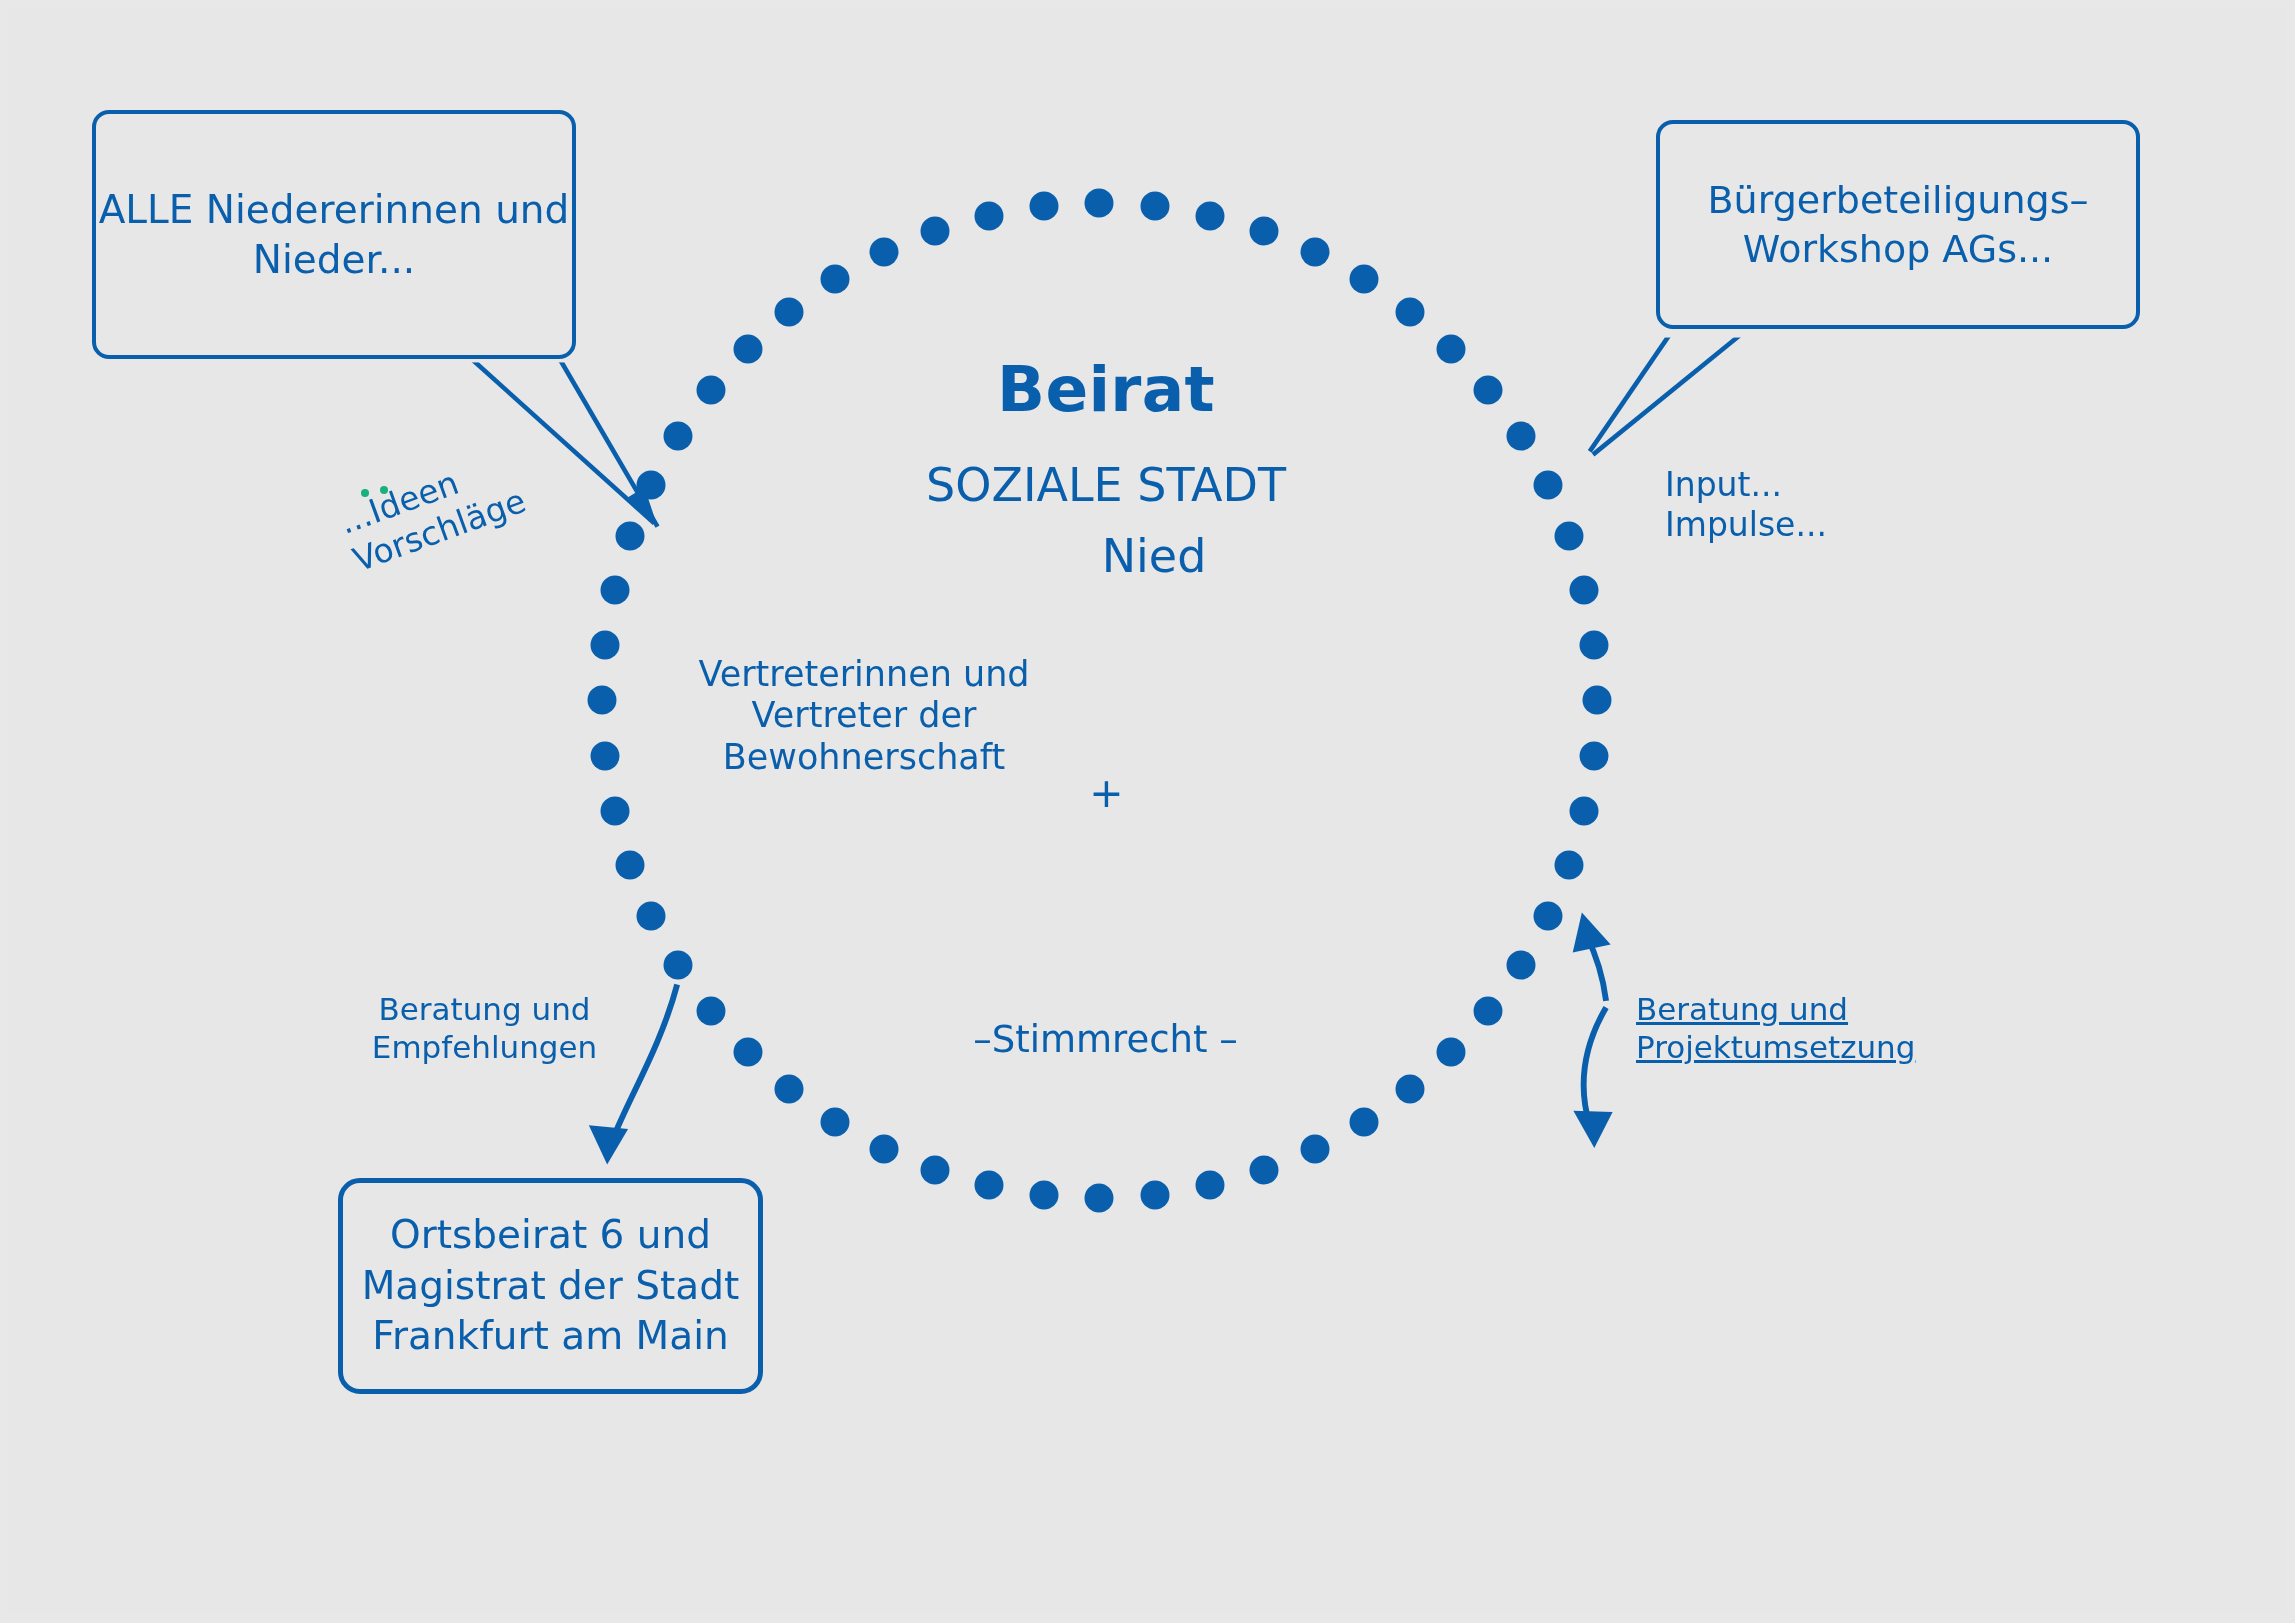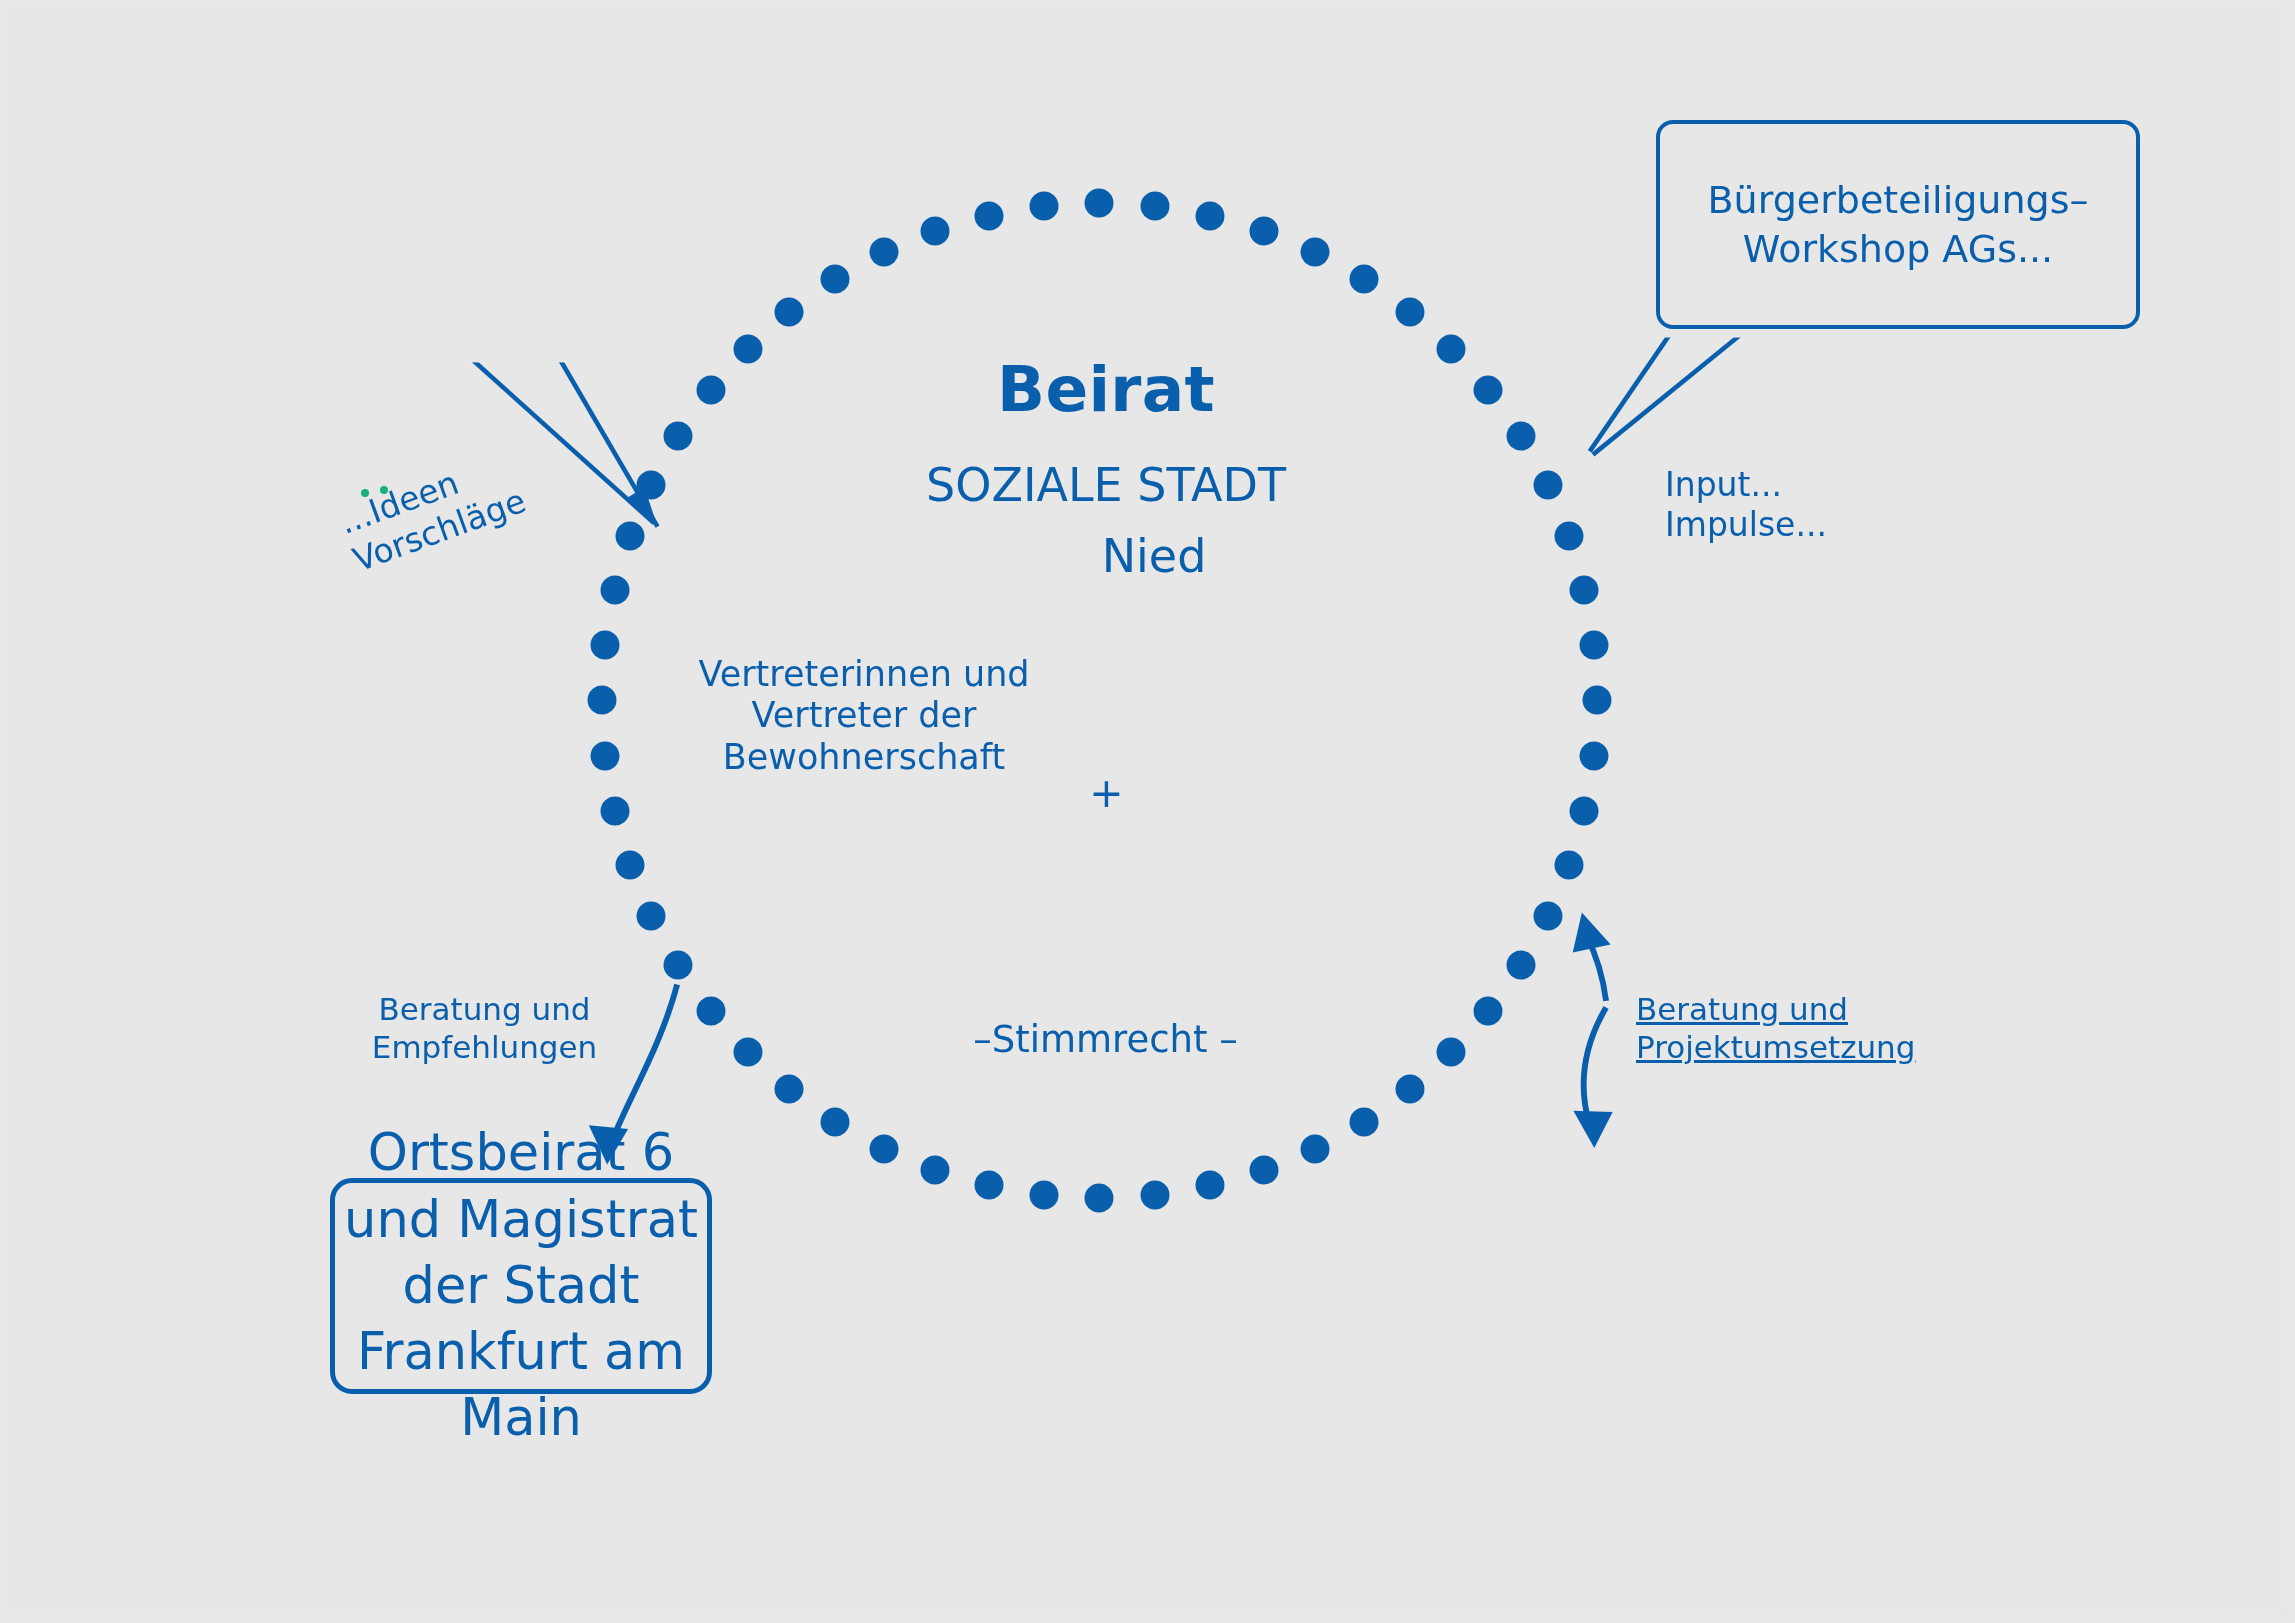--- a/index.html
+++ b/index.html
@@ -131,25 +131,25 @@
     background: #e7e7e7;
     color: #0a5fad;
     text-align: center;
     box-sizing: border-box;
     display: flex;
     align-items: center;
     justify-content: center;
     line-height: 1.30;
   }
   #bubble-ortsbeirat {
-    left: 330px;
+    left: 338px;
     top: 1178px;
-    width: 382px;
+    width: 425px;
     height: 216px;
-    font-size: 51px;
+    font-size: 39px;
   }
   #bubble-stadtplanung {
     left: 1525px;
     top: 1171px;
     width: 576px;
     height: 216px;
     font-size: 38px;
   }
 
   
@@ -291,20 +291,21 @@
       <div class="dot" style="left: 468px; top: 29px;"></div>
     </div>
 
   <div class="center-block" id="beirat-title">Beirat</div>
   <div class="center-block" id="beirat-sub1">SOZIALE STADT</div>
   <div class="center-block" id="beirat-sub2">Nied</div>
   <div class="center-block" id="col-left">Vertreterinnen und Vertreter der Bewohnerschaft</div>
   <div class="center-block" id="plus-sign">+</div>
   <div class="center-block" id="stimmrecht">–Stimmrecht  –</div>
 
+  <div class="bubble" id="bubble-alle">ALLE Niedererinnen und Nieder...</div>
   <div class="bubble" id="bubble-workshop">Bürgerbeteiligungs– Workshop AGs...</div>
   <div class="bubble-round" id="bubble-ortsbeirat">Ortsbeirat 6 und Magistrat der Stadt Frankfurt am Main</div>
 
   <div class="anno" id="anno-ideen">...Ideen Vorschläge</div>
   <div class="anno-dot" style="left:361px; top:489px;"></div>
   <div class="anno-dot" style="left:380px; top:486px;"></div>
   <div class="anno" id="anno-input">Input... Impulse...</div>
   <div class="anno" id="anno-beratung-left">Beratung und Empfehlungen</div>
   <div class="anno" id="anno-beratung-right">Beratung und Projektumsetzung</div>
 </div>

